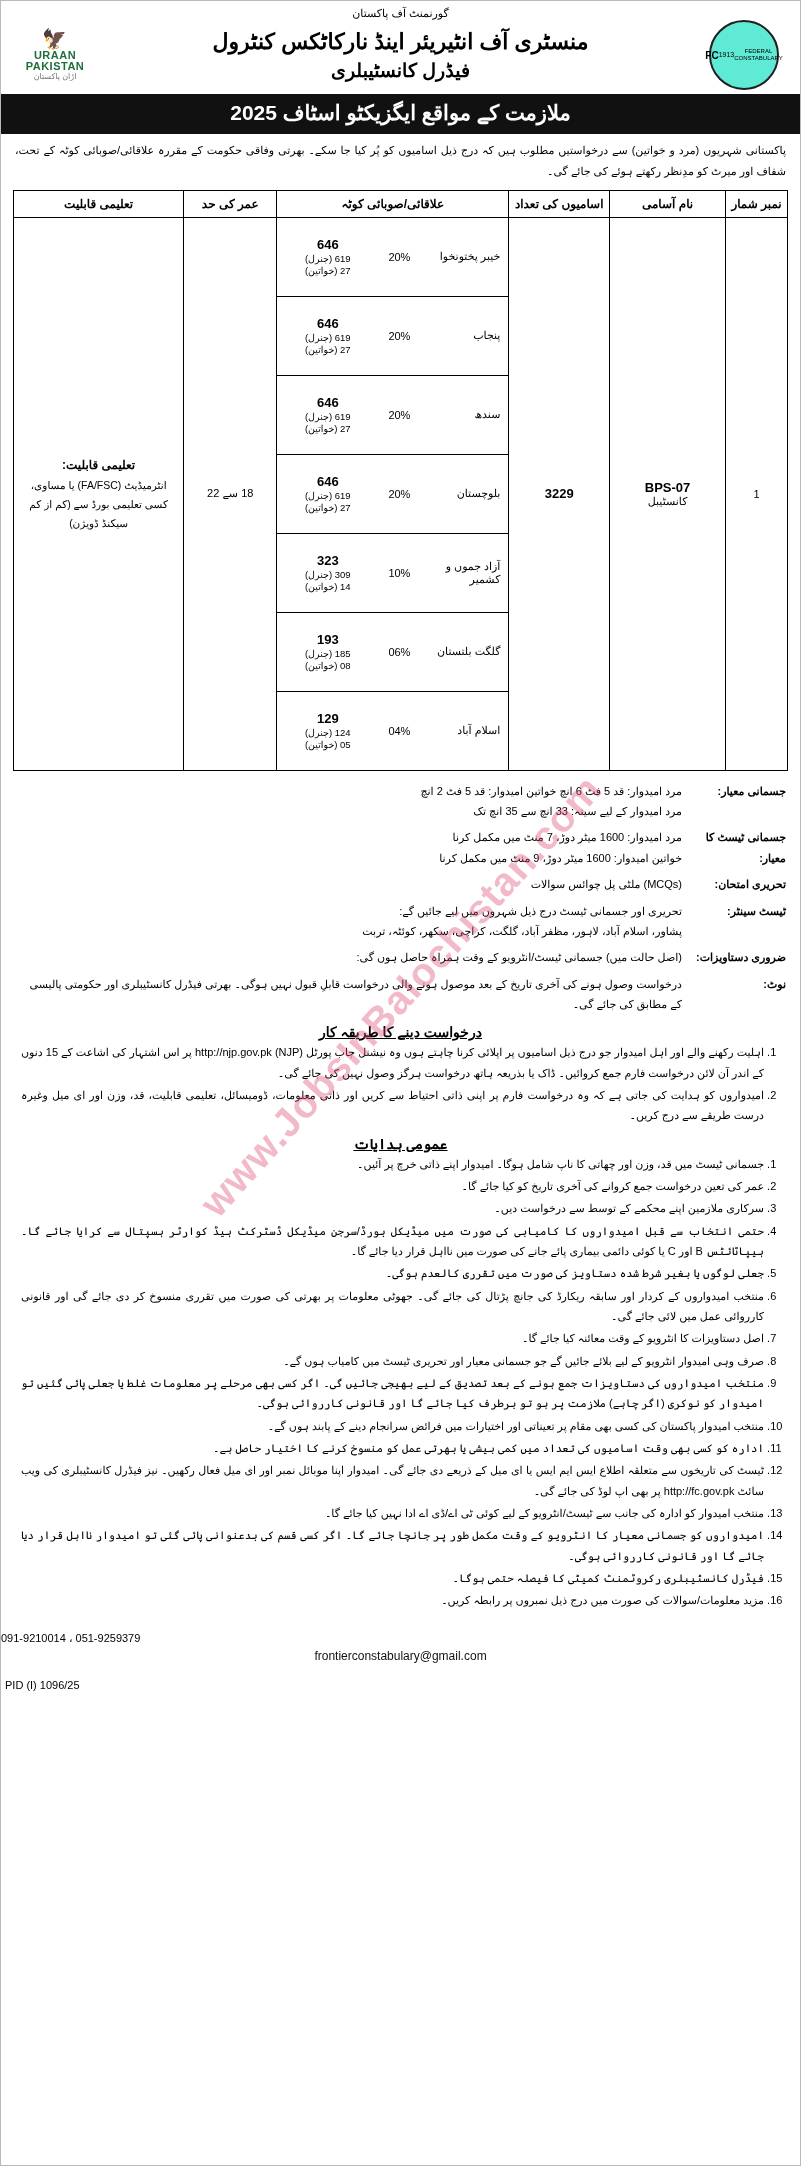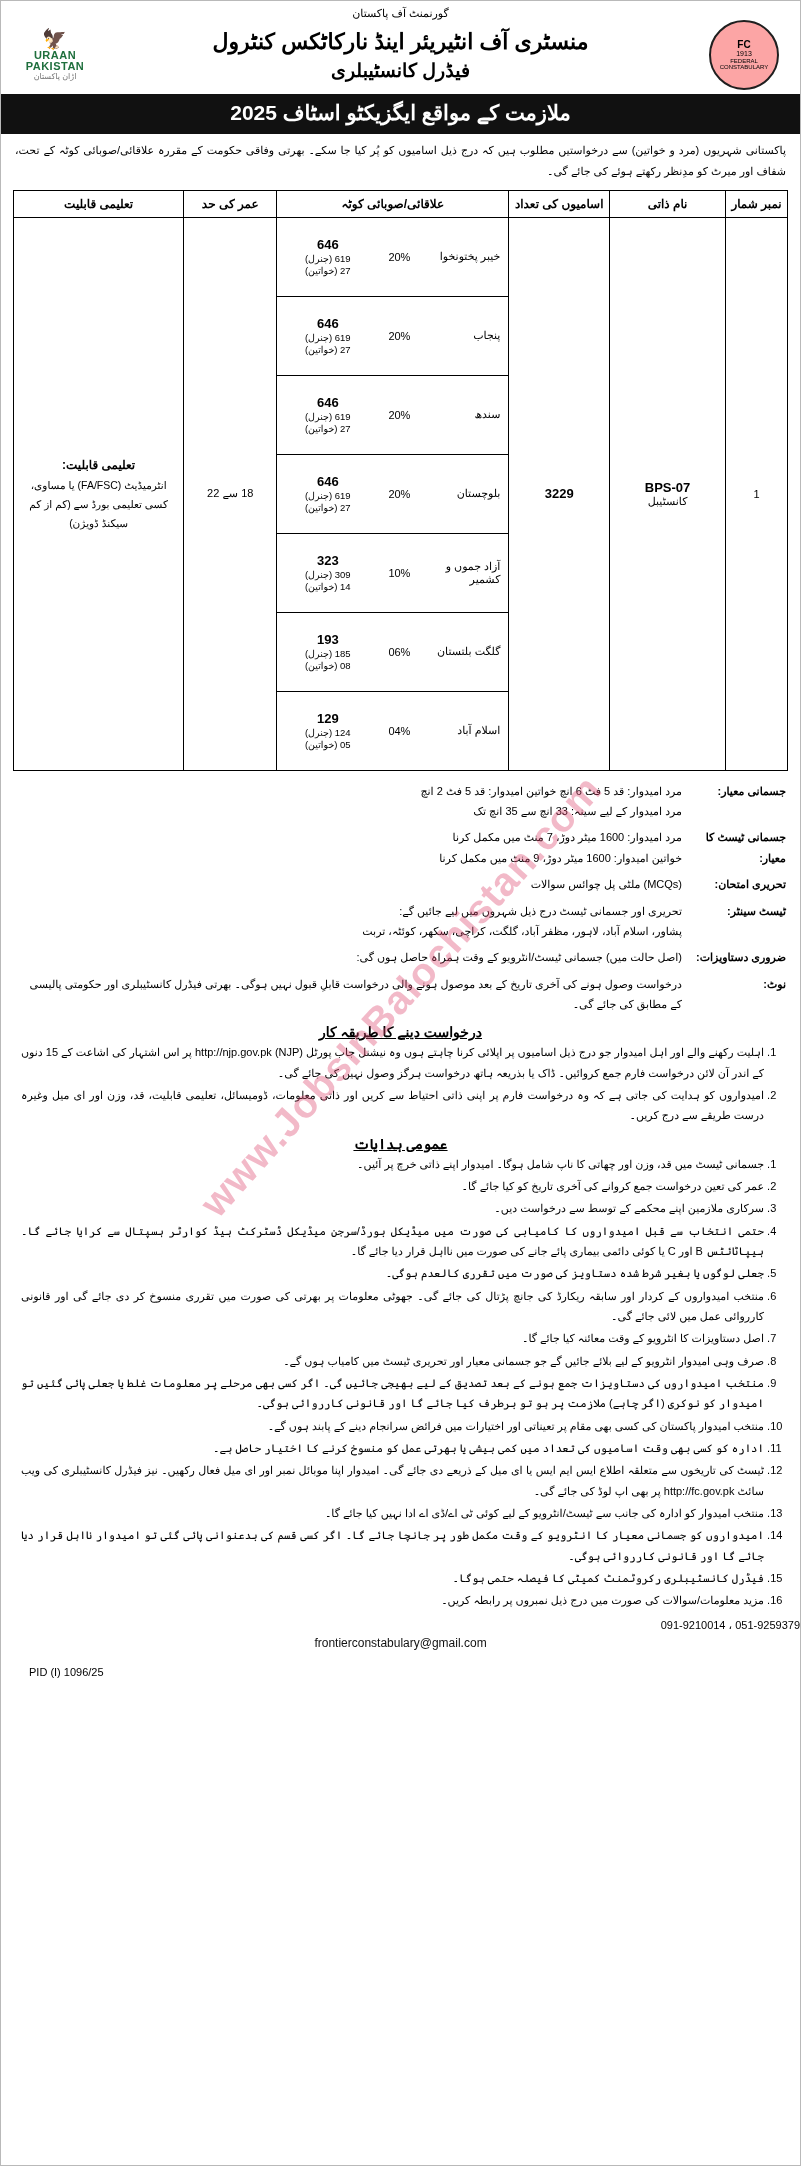--- a/index.html
+++ b/index.html
@@ -47,23 +47,23 @@
   }
   .uraan .u-text {
     font-size: 11px; font-weight: bold; color: #1f6f3d; letter-spacing: .5px;
   }
   .uraan .u-urdu { font-size: 8px; color: #777; }
   .fc-badge {
     width: 70px; height: 70px; border-radius: 50%;
     border: 2px solid #1f1f1f;
     margin: 0 auto;
     display:flex; align-items:center; justify-content:center;
-    flex-direction: column;
+    flex-direction: row;
     font-size: 8px; text-align:center; line-height:1.1;
-    background: #fca5a5;
+    background: #5eead4;
   }
   .fc-badge .fc-top { font-weight:bold; font-size:10px; }
   .fc-badge .fc-yr { font-size:7px; }
   .fc-badge .fc-bot { font-size:6px; }
   .head-titles {
     flex: 1;
     text-align: center;
     direction: rtl;
   }
   .head-titles .t1 { font-size: 22px; font-weight: bold; letter-spacing:.5px; }
@@ -150,24 +150,24 @@
     font-size: 11px;
     line-height: 1.85;
     text-align: justify;
   }
   ol.list li { margin-bottom: 2px; }
   
   .footer {
     display: flex;
     justify-content: space-between;
     align-items: flex-start;
-    padding: 10px 14px 8px 28px;
-    font-size: 11px;
-  }
-  .contact-line { direction: rtl; text-align: right; font-size: 11px; line-height: 1.9; margin-top: 4px;}
+    padding: 10px 14px 8px 4px;
+    font-size: 11px;
+  }
+  .contact-line { direction: rtl; text-align: left; font-size: 11px; line-height: 1.9; margin-top: 17px;}
   .email {
     text-align: center;
     color: #111;
     font-size: 12px;
     padding-bottom: 6px;
   }
   .pid { font-size: 11px; }
   
   .watermark {
     position: absolute;
@@ -215,21 +215,21 @@
   </div>
 
   <div class="black-bar">ملازمت کے مواقع ایگزیکٹو اسٹاف 2025</div>
 
   <div class="intro">پاکستانی شہریوں (مرد و خواتین) سے درخواستیں مطلوب ہیں کہ درج ذیل اسامیوں کو پُر کیا جا سکے۔ بھرتی وفاقی حکومت کے مقررہ علاقائی/صوبائی کوٹہ کے تحت، شفاف اور میرٹ کو مدِنظر رکھتے ہوئے کی جائے گی۔</div>
 
   <table class="main">
     <thead>
       <tr>
         <th class="col-sr">نمبر شمار</th>
-        <th class="col-post">نام ذاتی</th>
+        <th class="col-post">نام آسامی</th>
         <th class="col-num">اسامیوں کی تعداد</th>
         <th class="col-quota">علاقائی/صوبائی کوٹہ</th>
         <th class="col-age">عمر کی حد</th>
         <th class="col-qual">تعلیمی قابلیت</th>
       </tr>
     </thead>
     <tbody>
       <tr>
         <td class="col-sr" rowspan="7">1</td>
         <td class="col-post" rowspan="7">

